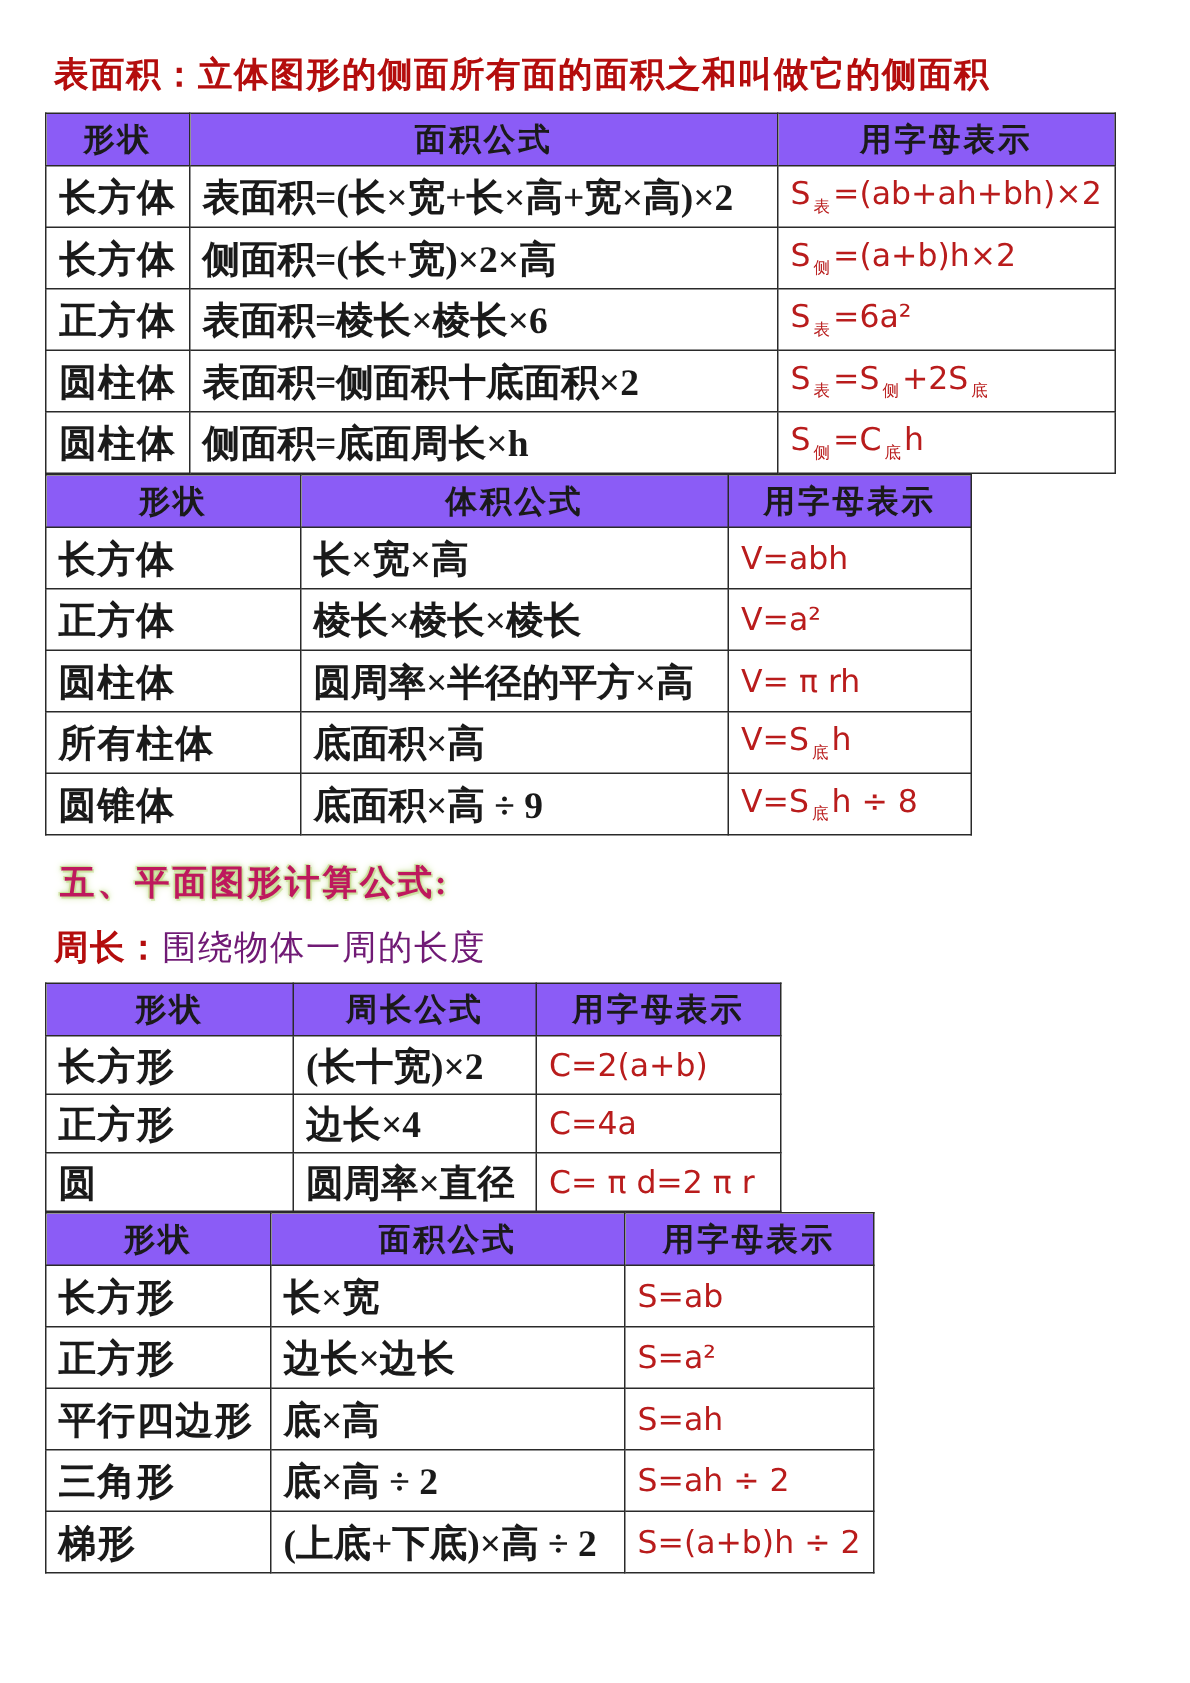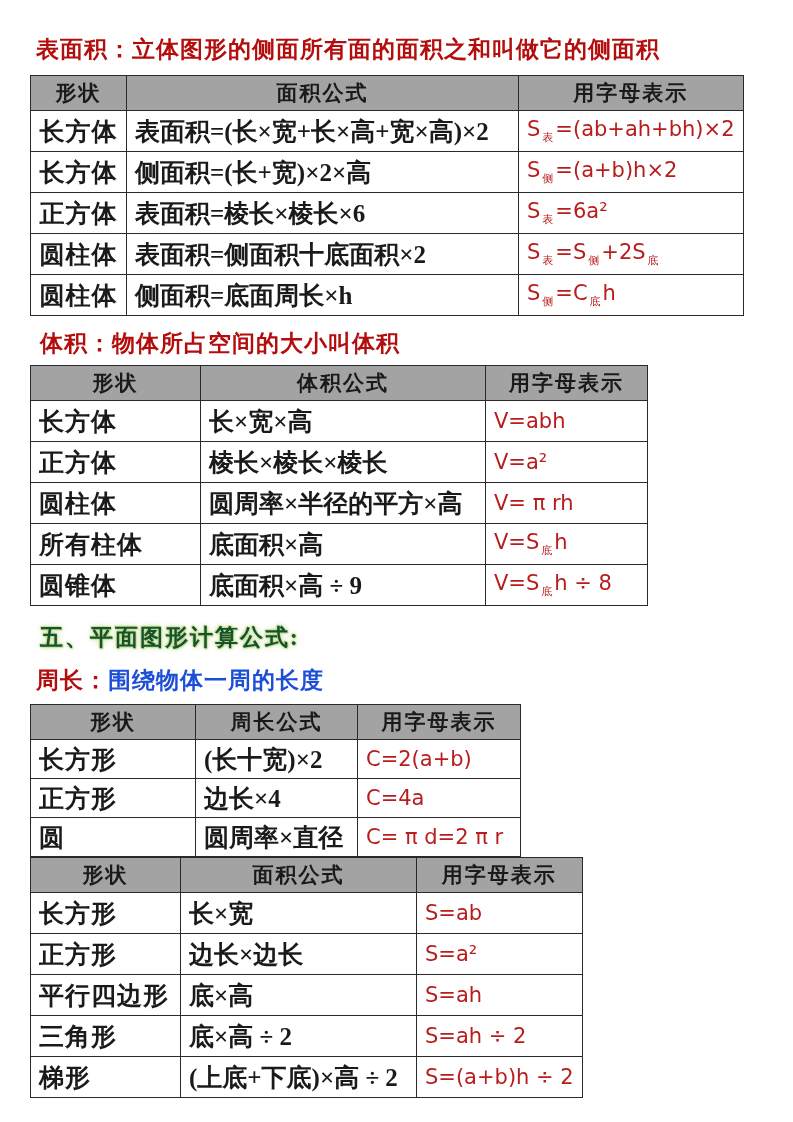--- a/index.html
+++ b/index.html
@@ -6,36 +6,36 @@
   body{
     width:793px;min-height:1122px;background:#ffffff;
     font-family:"Liberation Serif","DejaVu Serif",serif;
     color:#1a1a1a;
   }
   .page{padding-top:34px;}
   .h-red{
     color:#b40d0d;font-weight:bold;font-size:23px;
     margin:0 0 10px 36px;letter-spacing:1px;
   }
-  .h-inline-black{color:#1d4ed8;font-weight:bold;}
+  .h-inline-black{color:#701a75;font-weight:normal;}
   .h-section{
-    color:#14532d;font-weight:bold;font-size:23px;
+    color:#be185d;font-weight:bold;font-size:23px;
     margin:16px 0 4px 40px;letter-spacing:2px;
     text-shadow:0 0 3px #b9d37f,0 0 6px #cde3a2,1px 1px 0 #d8e8b4,-1px -1px 0 #d8e8b4;
   }
   table{
     border-collapse:collapse;table-layout:fixed;
     margin:0 0 0 30px;
   }
   th,td{
     border:1.6px solid #2a2a2a;
     overflow:hidden;white-space:nowrap;
   }
   th{
-    background:#a3a3a3;font-weight:bold;font-size:21px;
+    background:#8b5cf6;font-weight:bold;font-size:21px;
     height:34px;text-align:center;letter-spacing:2px;padding:0 4px;
   }
   td{height:40px;font-size:25px;padding:0 8px;font-weight:600;}
   .t3 td{height:38px;}
   td.shape{letter-spacing:1px;}
   .t1 td.shape{text-align:center;padding:0 2px;}
   td.letter{
     color:#b91c1c;font-weight:normal;
     font-family:"DejaVu Sans","Liberation Sans",sans-serif;
     font-size:21px;letter-spacing:0px;
@@ -88,21 +88,20 @@
           <td class="letter"><span>S</span><span class="sub">表</span><span>=S</span><span class="sub">侧</span><span>+2S</span><span class="sub">底</span></td>
         </tr>
         <tr>
           <td class="shape">圆柱体</td>
           <td class="formula">侧面积=底面周长×h</td>
           <td class="letter"><span>S</span><span class="sub">侧</span><span>=C</span><span class="sub">底</span><span>h</span></td>
         </tr>
       </tbody>
   </table>
 
-  <div class="h-red" style="margin-top:12px;margin-bottom:6px;margin-left:40px;">体积：物体所占空间的大小叫体积</div>
 
   <table class="t2">
     <colgroup>
         <col style="width:170px">
         <col style="width:285px">
         <col style="width:162px">
       </colgroup>
     <thead>
       <tr>
         <th>形状</th>

